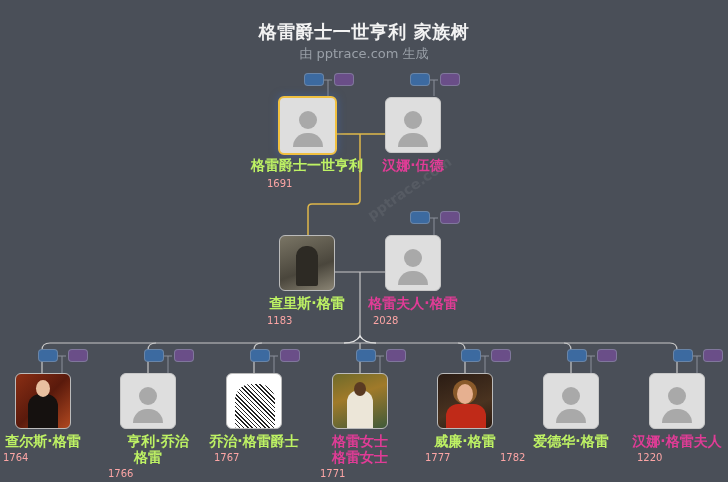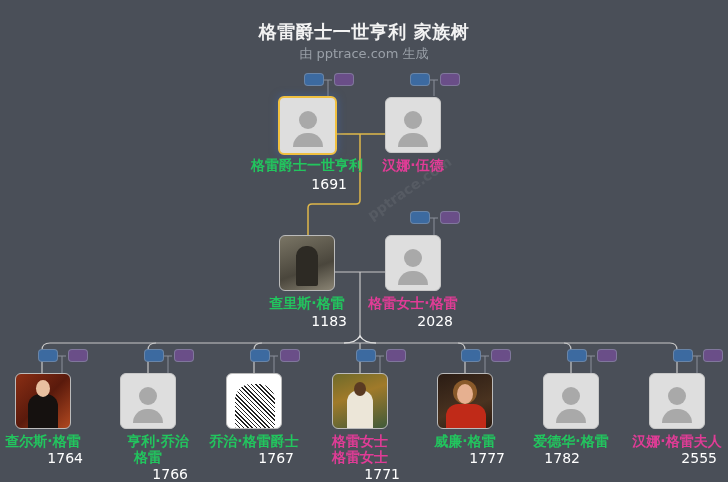--- a/index.html
+++ b/index.html
@@ -47,23 +47,23 @@
     .photo-c .fig { position:absolute; left:8px; top:10px; width:40px; height:44px;
       background: repeating-linear-gradient(45deg, #222 0 1px, #fff 1px 3px); border-radius: 16px 16px 2px 2px; }
     .photo-d { background: linear-gradient(160deg, #6e6a2a 0%, #a07a2a 40%, #3f5a3a 100%); }
     .photo-d .fig { position:absolute; left:14px; top:16px; width:26px; height:40px; background:#ece6d8; border-radius: 12px 12px 2px 2px; }
     .photo-d .face { position:absolute; left:21px; top:8px; width:12px; height:14px; background:#5a3a22; border-radius:50%; }
     .photo-e { background: linear-gradient(160deg, #2a1c14 0%, #4a3320 60%, #2a1a10 100%); }
     .photo-e .fig { position:absolute; left:8px; top:30px; width:40px; height:26px; background:#c02a18; border-radius: 12px 12px 0 0; }
     .photo-e .face { position:absolute; left:19px; top:10px; width:16px; height:20px; background:#e6b090; border-radius:50%; }
     .photo-e .hair { position:absolute; left:15px; top:6px; width:24px; height:24px; background:#8a5a2a; border-radius:50%; }
     .name { position: absolute; width: 160px; font-size: 14px; font-weight: bold; line-height: 16px; text-align: center; }
-    .name.male { color: #22c55e; }
+    .name.male { color: #bef264; }
     .name.female { color: #e03c96; }
-    .year { position: absolute; width: 80px; font-size: 14px; color: #ffffff; text-align: right; line-height: 16px; }
+    .year { position: absolute; width: 80px; font-size: 10px; color: #fca5a5; text-align: left; line-height: 16px; }
     .pill {
       position: absolute; width: 20px; height: 13px; border-radius: 4px;
       border: 1px solid rgba(150,160,175,0.5); box-sizing: border-box;
     }
     .pill.blue { background: #3c6aa0; }
     .pill.purple { background: #6a4e88; }
   </style>
 </head>
 <body>
 
@@ -151,21 +151,21 @@
 <div class="avatar photo photo-a" style="left:279px;top:235px">
   <div class="fig"></div>
 </div>
 <div class="name male" style="left:227px;top:295px">查里斯·格雷</div>
 <div class="year" style="left:267px;top:313px">1183</div>
 
 <div class="avatar" style="left:385px;top:235px">
   <div class="head"></div>
     <div class="body"></div>
 </div>
-<div class="name female" style="left:333px;top:295px">格雷女士·格雷</div>
+<div class="name female" style="left:333px;top:295px">格雷夫人·格雷</div>
 <div class="year" style="left:373px;top:313px">2028</div>
 
 <div class="avatar photo photo-b" style="left:15px;top:373px">
   <div class="fig"></div>
     <div class="face"></div>
 </div>
 <div class="name male" style="left:-37px;top:433px">查尔斯·格雷</div>
 <div class="year" style="left:3px;top:450px">1764</div>
 
 <div class="avatar" style="left:120px;top:373px">
@@ -203,13 +203,13 @@
     <div class="body"></div>
 </div>
 <div class="name male" style="left:491px;top:433px">爱德华·格雷</div>
 <div class="year" style="left:500px;top:450px">1782</div>
 
 <div class="avatar" style="left:649px;top:373px">
   <div class="head"></div>
     <div class="body"></div>
 </div>
 <div class="name female" style="left:597px;top:433px">汉娜·格雷夫人</div>
-<div class="year" style="left:637px;top:450px">2555</div>
+<div class="year" style="left:637px;top:450px">1220</div>
 
 </body></html>

